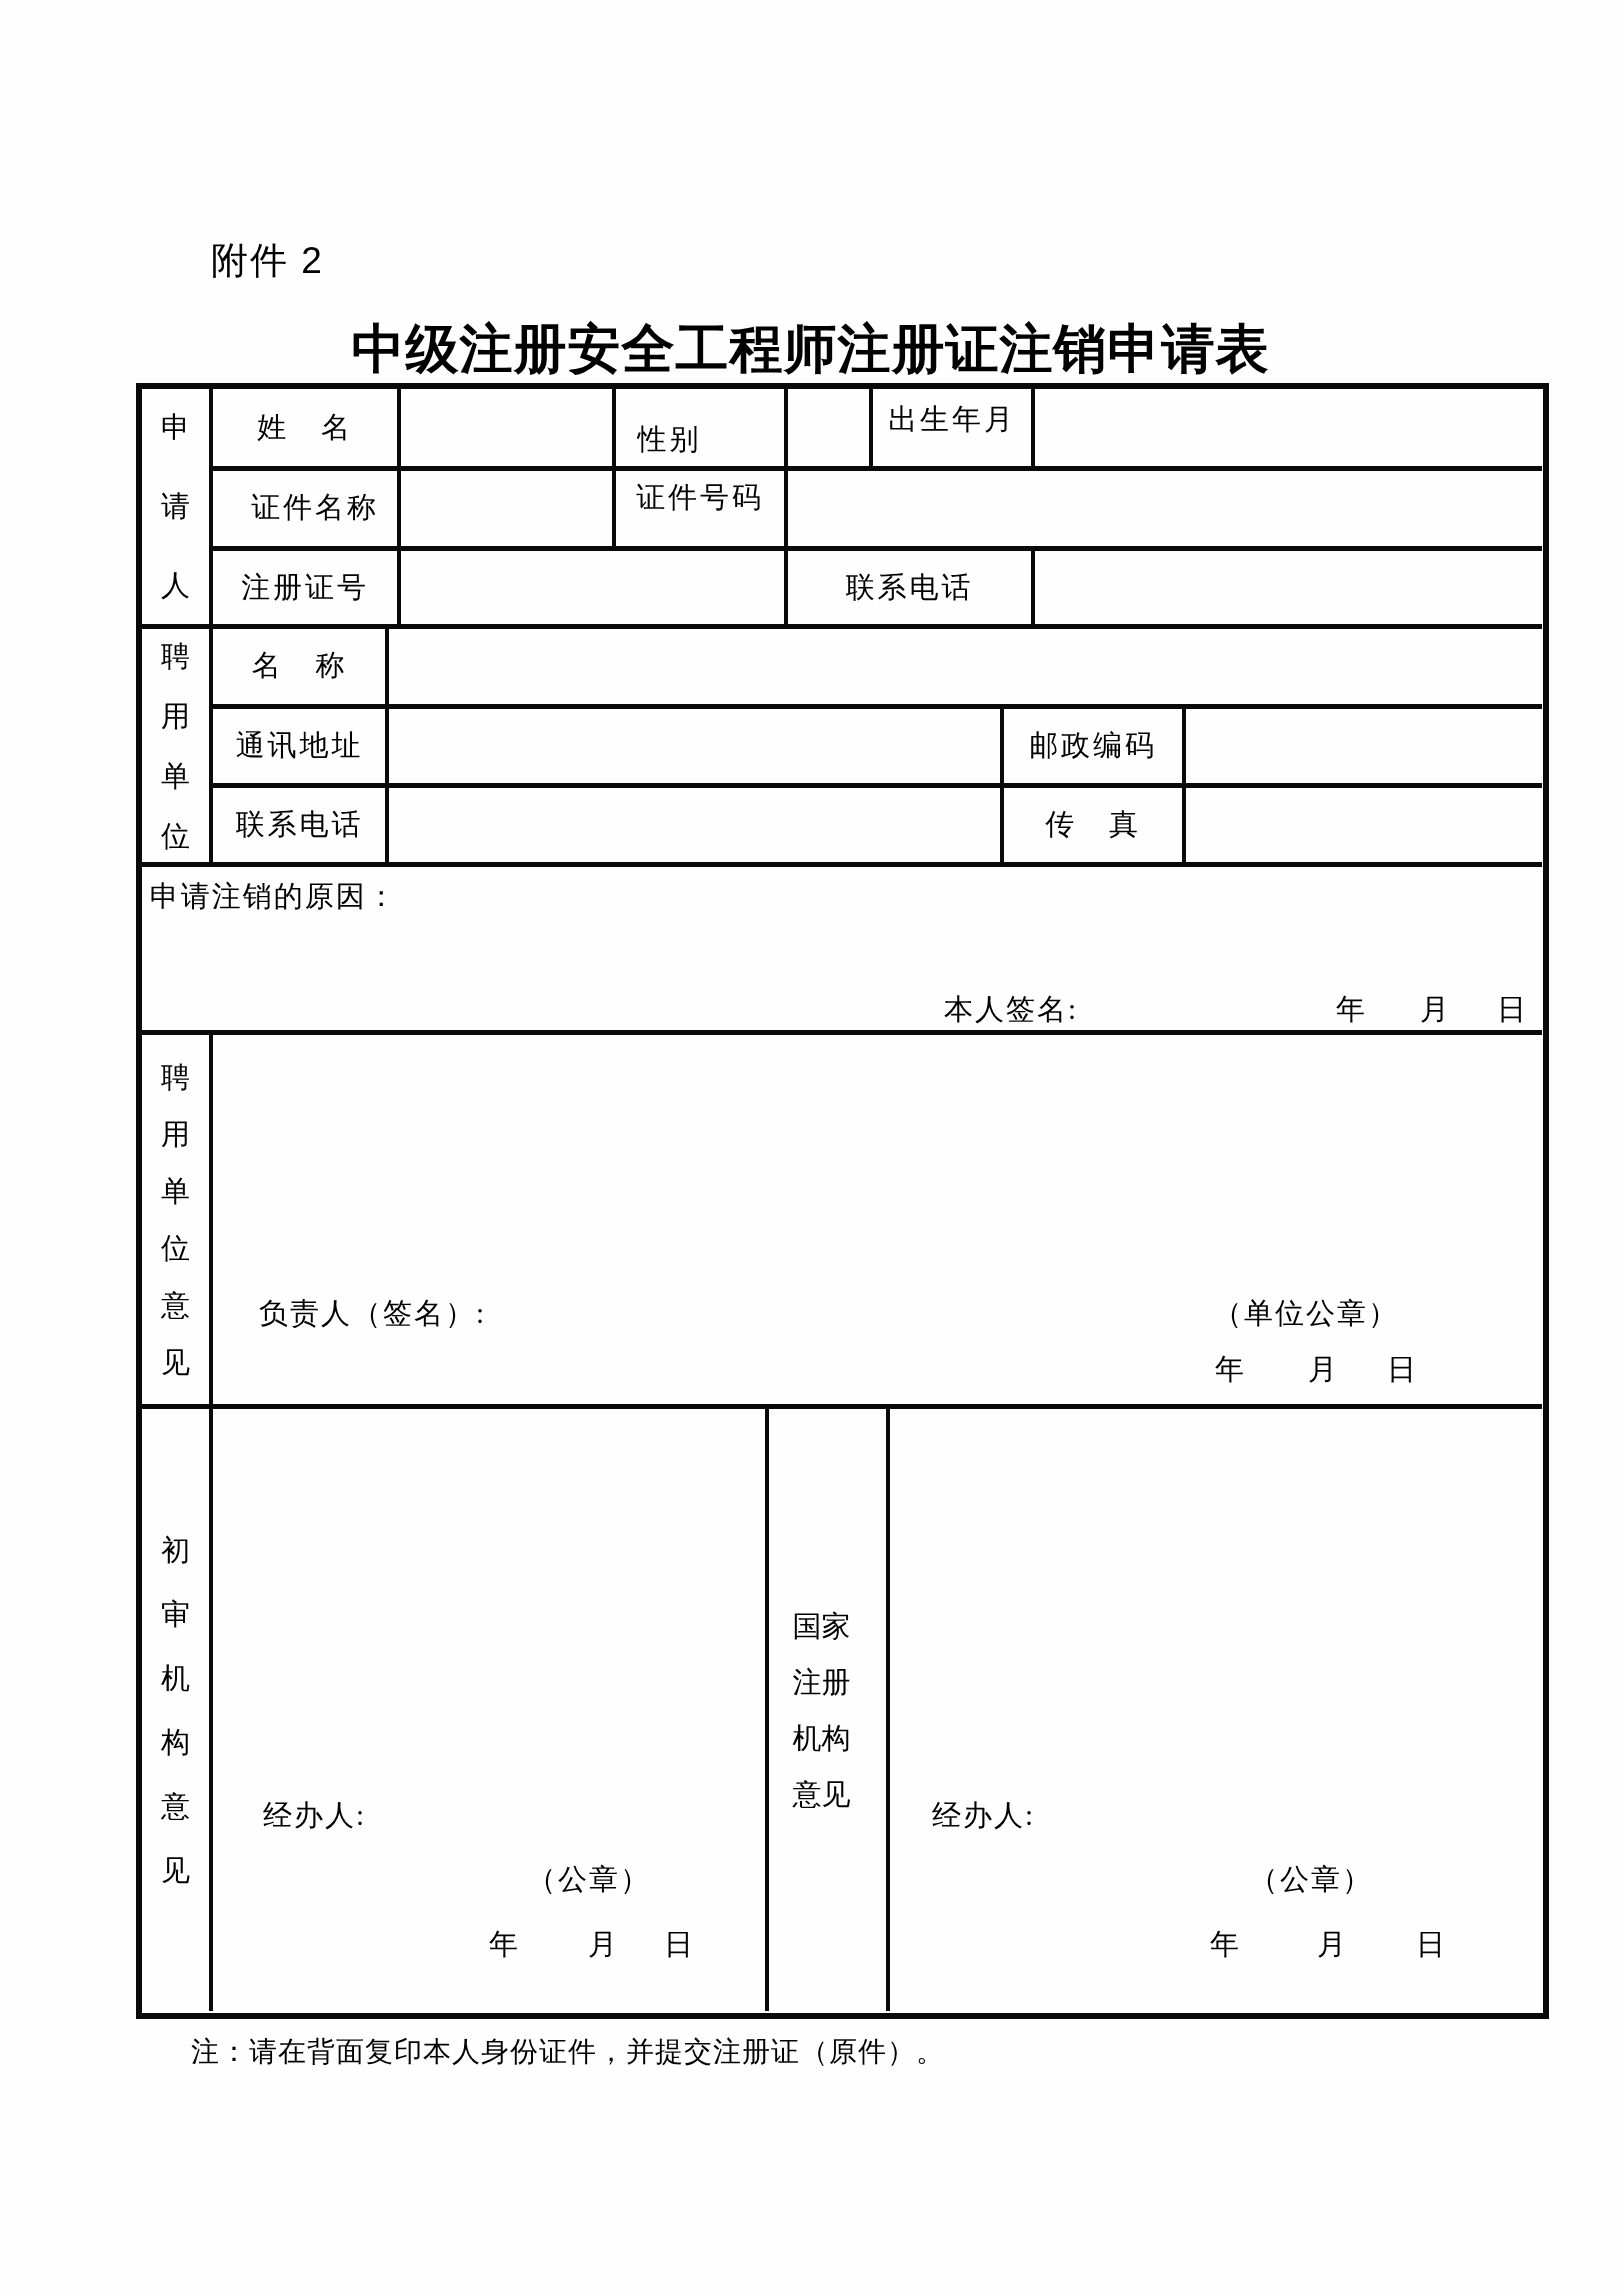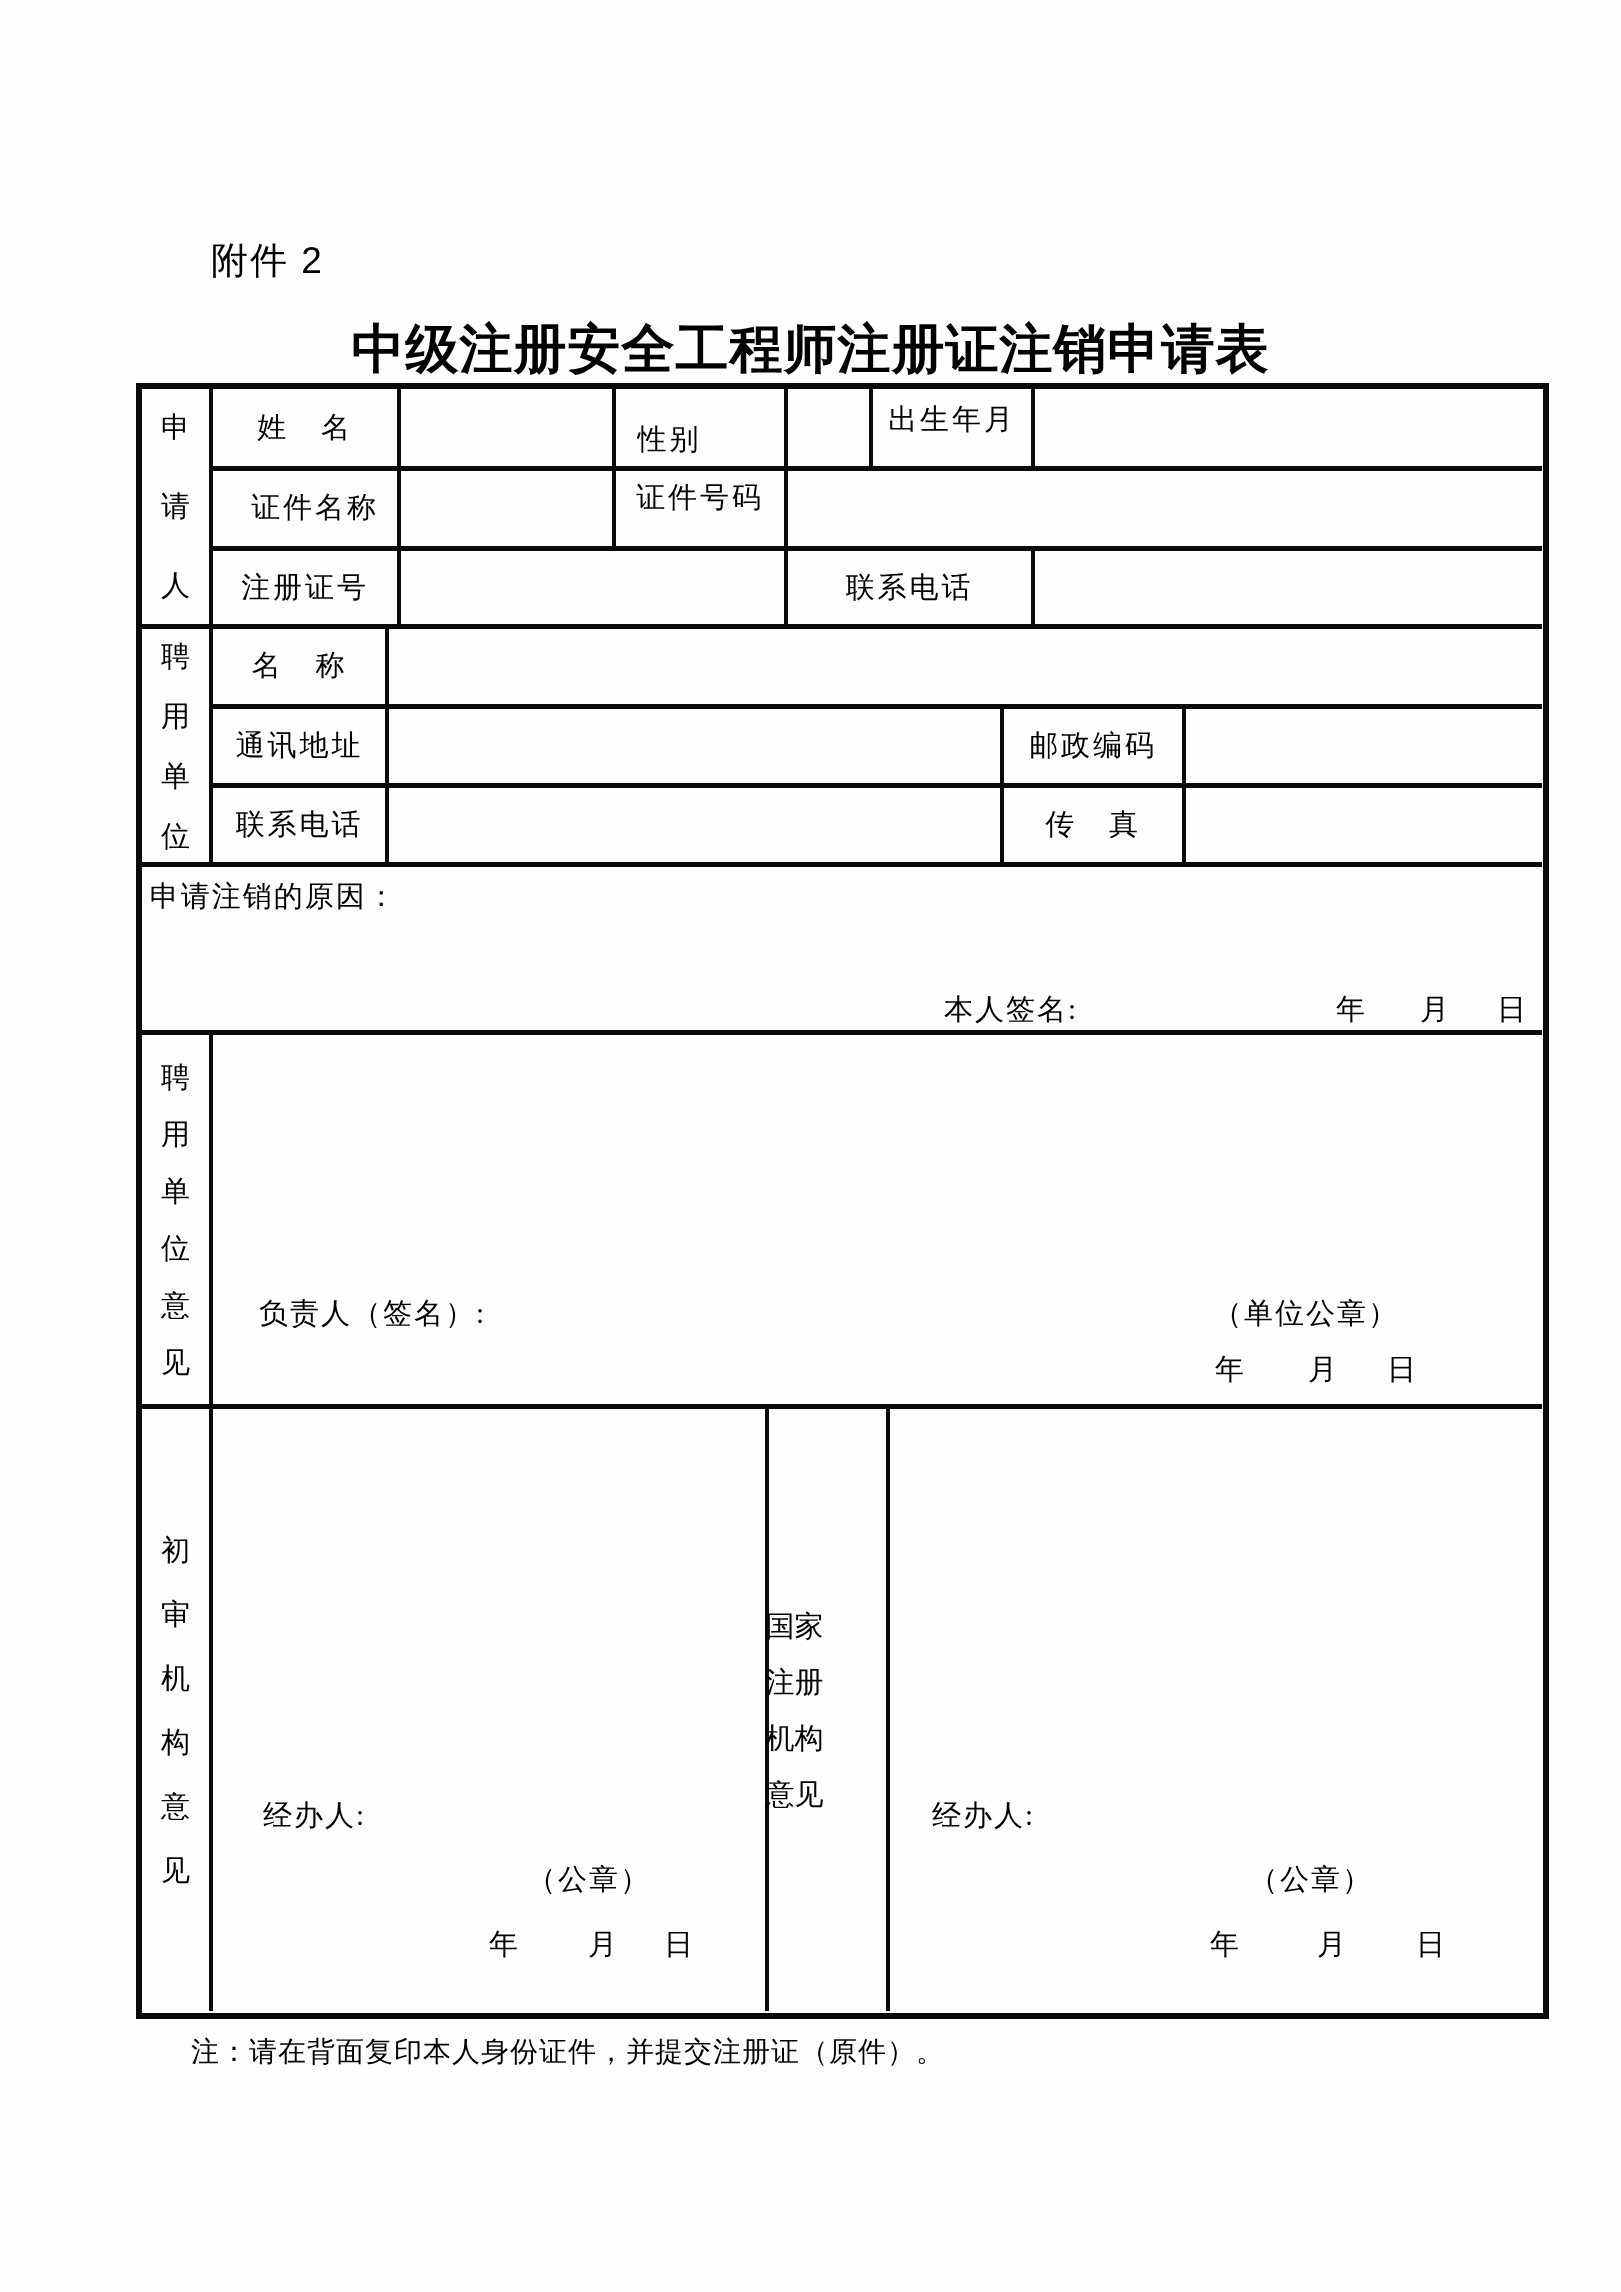--- a/index.html
+++ b/index.html
@@ -153,21 +153,21 @@
 见</div>
 
     <div class="zone" style="left:71px;top:1020px;width:553px;height:602px">
       <div class="txt" style="left:50px;top:387px">经办人:</div>
       <div class="txt" style="left:314px;top:451px">（公章）</div>
       <div class="txt" style="left:276px;top:516px">年</div>
       <div class="txt" style="left:375px;top:516px">月</div>
       <div class="txt" style="left:451px;top:516px">日</div>
     </div>
 
-    <div class="vcell lh57" style="left:600px;top:1020px;width:105px;height:602px">国家
+    <div class="vcell lh57" style="left:627px;top:1020px;width:105px;height:602px">国家
 注册
 机构
 意见</div>
 
     <div class="zone" style="left:748px;top:1020px;width:652px;height:602px">
       <div class="txt" style="left:42px;top:387px">经办人:</div>
       <div class="txt" style="left:359px;top:451px">（公章）</div>
       <div class="txt" style="left:320px;top:516px">年</div>
       <div class="txt" style="left:427px;top:516px">月</div>
       <div class="txt" style="left:526px;top:516px">日</div>

